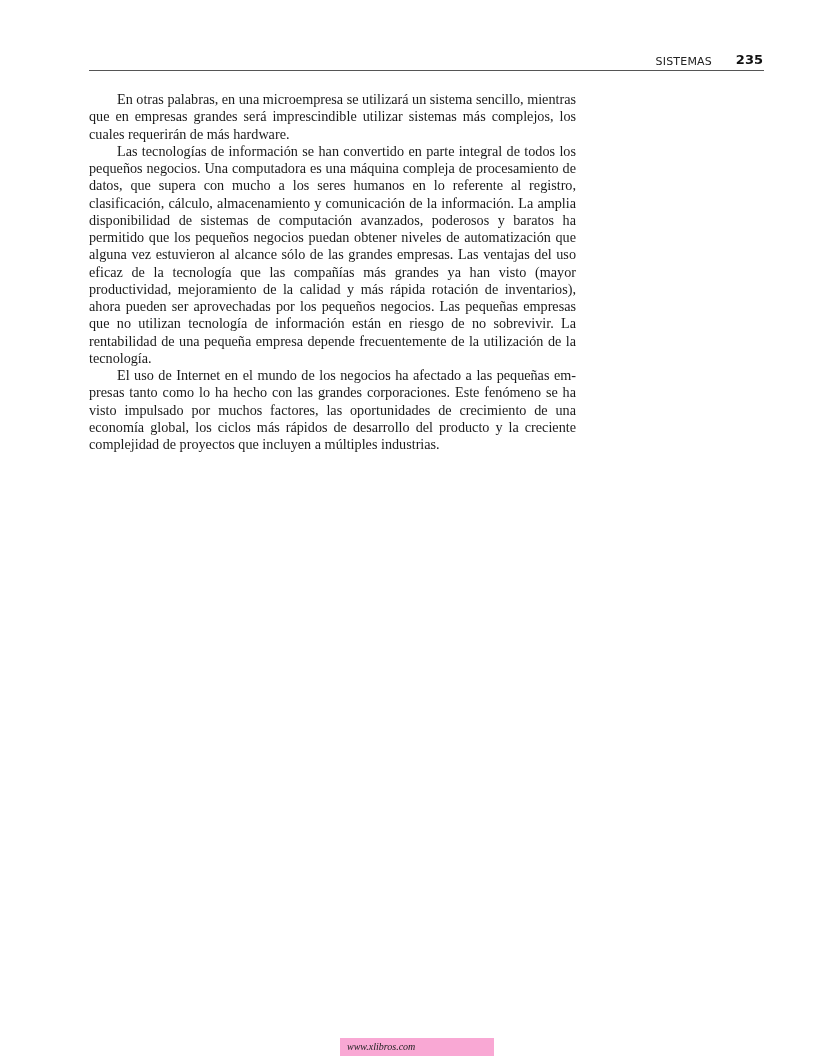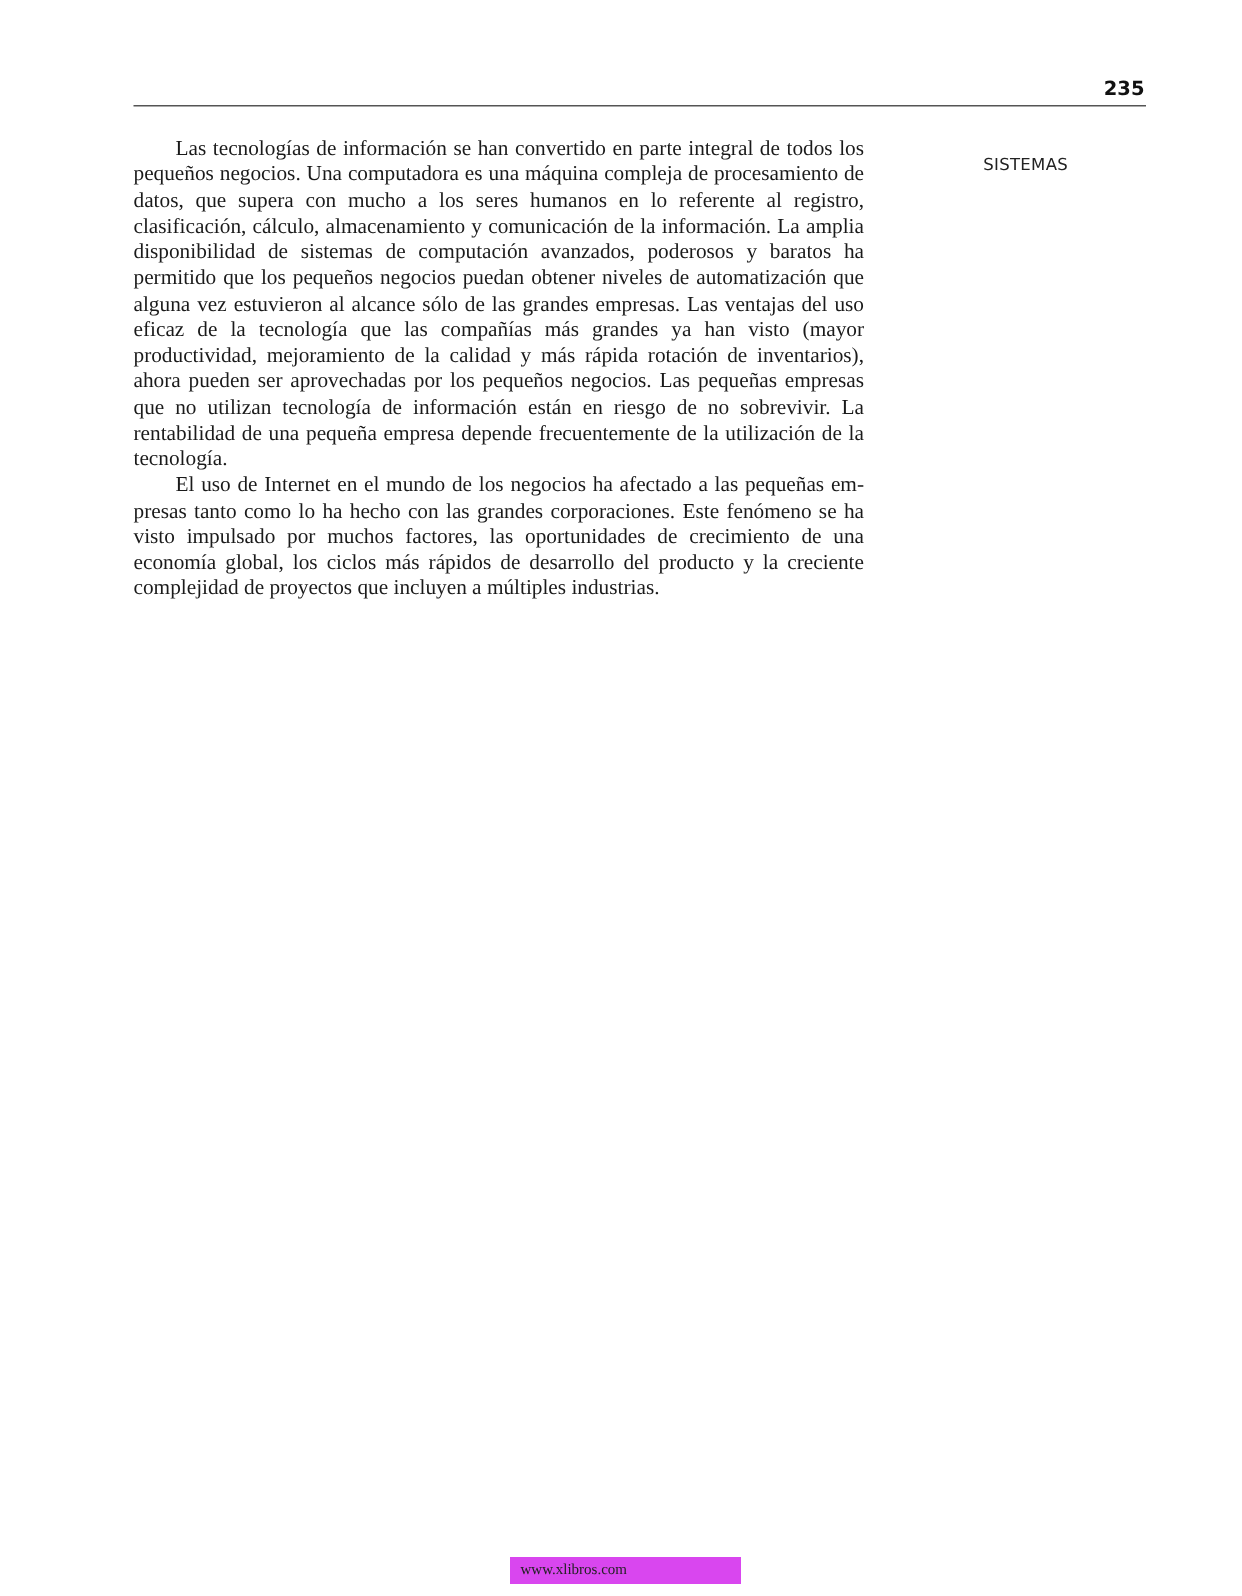--- a/index.html
+++ b/index.html
@@ -20,21 +20,20 @@
       border-bottom: 1px solid #555;
       font-family: "DejaVu Sans", "Liberation Sans", sans-serif;
     }
     .running-head .section {
       position: absolute;
       right: 52px;
       top: 3px;
       font-size: 11px;
       letter-spacing: 0.2px;
       color: #222;
-      margin-top: 48px;
     }
     .running-head .page-num {
       position: absolute;
       right: 1px;
       top: 0px;
       font-size: 13px;
       font-weight: bold;
       color: #111;
       text-align: right;
     }
@@ -53,39 +52,41 @@
       margin: 0;
       hyphens: manual;
     }
     .body-text p.indent { text-indent: 28px; }
     .footer {
       position: absolute;
       left: 340px;
       top: 1038px;
       width: 154px;
       height: 18px;
-      background: #d946ef;
+      background: #f9a8d4;
+      font-style: italic;
     }
     .footer span {
       position: absolute;
       left: 7px;
       top: 3px;
       font-family: "Liberation Serif", "DejaVu Serif", serif;
       font-size: 10px;
       color: #222;
     }
   </style>
 </head>
 <body>
 
 <div class="running-head">
   <span class="section">SISTEMAS</span>
   <span class="page-num">235</span>
 </div>
 
 <div class="body-text">
+  <p class="indent">En otras palabras, en una microempresa se utilizará un sistema sencillo, mientras que en empresas grandes será imprescindible utilizar sistemas más com­plejos, los cuales requerirán de más hardware.</p>
   <p class="indent">Las tecnologías de información se han convertido en parte integral de todos los pequeños negocios. Una computadora es una máquina compleja de procesa­miento de datos, que supera con mucho a los seres humanos en lo referente al re­gistro, clasificación, cálculo, almacenamiento y comunicación de la información. La amplia disponibilidad de sistemas de computación avanzados, poderosos y ba­ratos ha permitido que los pequeños negocios puedan obtener niveles de automa­tización que alguna vez estuvieron al alcance sólo de las grandes empresas. Las ventajas del uso eficaz de la tecnología que las compañías más grandes ya han vis­to (mayor productividad, mejoramiento de la calidad y más rápida rotación de in­ventarios), ahora pueden ser aprovechadas por los pequeños negocios. Las peque­ñas empresas que no utilizan tecnología de información están en riesgo de no sobrevivir. La rentabilidad de una pequeña empresa depende frecuentemente de la utilización de la tecnología.</p>
   <p class="indent">El uso de Internet en el mundo de los negocios ha afectado a las pequeñas em­presas tanto como lo ha hecho con las grandes corporaciones. Este fenómeno se ha visto impulsado por muchos factores, las oportunidades de crecimiento de una economía global, los ciclos más rápidos de desarrollo del producto y la creciente complejidad de proyectos que incluyen a múltiples industrias.</p>
 </div>
 
 <div class="footer">
   <span>www.xlibros.com</span>
 </div>
 
 </body></html>

